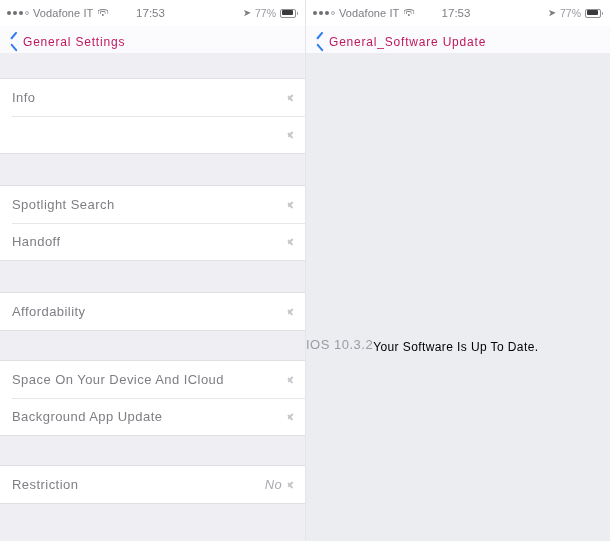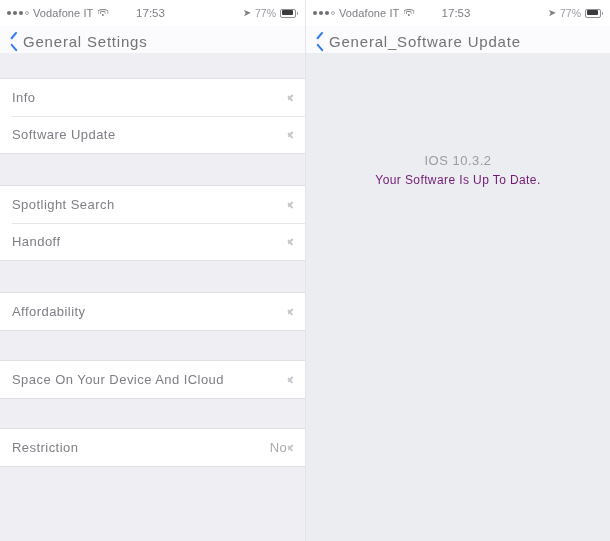--- a/index.html
+++ b/index.html
@@ -73,21 +73,21 @@
     width:11px; height:18px; margin-right:4px; flex:none;
     position:relative;
   }
   .back-chevron::before, .back-chevron::after {
     content:""; position:absolute; left:3px; width:8.5px; height:2.2px;
     background:#2f7bf6; border-radius:1.5px;
   }
   .back-chevron::before { top:5.2px; transform:rotate(-50deg); transform-origin:left center; }
   .back-chevron::after  { top:10.4px; transform:rotate(50deg); transform-origin:left center; }
   .nav-title {
-    font-size:15px; color:#737373; letter-spacing:0.8px;
+    font-size:12px; color:#be185d; letter-spacing:0.8px;
     white-space:nowrap;
   }
 
   
   .list-scroll { position:absolute; top:53px; left:0; right:0; bottom:0; }
   .gap { background:#eeeef3; }
   .group { background:#ffffff; border-top:1px solid #dfdfe4; border-bottom:1px solid #dfdfe4; }
   .row {
     height:37px; display:flex; align-items:center;
     padding:0 10px 0 12px; background:#ffffff;
@@ -96,45 +96,45 @@
   }
   .row + .row::before {
     content:""; position:absolute; left:12px; right:0; top:0;
     height:1px; background:#e6e6eb;
   }
   .row-label {
     font-size:13px; color:#7e7e85; letter-spacing:0.45px;
     white-space:nowrap; overflow:hidden; text-overflow:ellipsis;
   }
   .row-right {
-    margin-left:auto; display:flex; align-items:center; 
+    margin-left:auto; display:flex; align-items:center; gap:5px;font-style:italic;
   }
   .row-value { font-size:13px; color:#a9a9b0; letter-spacing:0.3px; }
   .chev {
     width:8px; height:13px; position:relative; flex:none; opacity:.85;
   }
   .chev::before, .chev::after {
     content:""; position:absolute; left:1px; width:6.5px; height:1.6px;
     background:#bdbdc4; border-radius:1px;
   }
   .chev::before { top:3.6px; transform:rotate(48deg); transform-origin:left center; }
   .chev::after  { top:7.6px; transform:rotate(-48deg); transform-origin:left center; }
 
   
   .detail-body {
     position:absolute; top:53px; left:0; right:0; bottom:0;
     background:#ecedf1;
-    display:flex; flex-direction:column; align-items:center;
+    display:flex; flex-direction:row; align-items:center;
     padding-top:100px;
   }
   .ios-version {
     font-size:13px; color:#9b9ba2; letter-spacing:0.5px; margin-bottom:5px;
   }
   .ios-status {
-    font-size:12px; color:#701a75; letter-spacing:0.4px;
+    font-size:12px; color:#000000; letter-spacing:0.4px;
   }
 </style>
 </head>
 <body>
 
 <div class="screens">
 
   <div class="panel panel-left">
 
     <div class="statusbar">
@@ -174,21 +174,20 @@
       <div class="gap" style="height:25px"></div>
 
       <div class="group">
         <div class="row">
           <span class="row-label">Info</span>
           <span class="row-right">
             <span class="chev"></span>
           </span>
         </div>
         <div class="row">
-          <span class="row-label">Software Update</span>
           <span class="row-right">
             <span class="chev"></span>
           </span>
         </div>
       </div>
 
       <div class="gap" style="height:31px"></div>
 
       <div class="group">
         <div class="row">
@@ -214,20 +213,26 @@
             <span class="chev"></span>
           </span>
         </div>
       </div>
 
       <div class="gap" style="height:29px"></div>
 
       <div class="group">
         <div class="row">
           <span class="row-label">Space On Your Device And ICloud</span>
+          <span class="row-right">
+            <span class="chev"></span>
+          </span>
+        </div>
+        <div class="row">
+          <span class="row-label">Background App Update</span>
           <span class="row-right">
             <span class="chev"></span>
           </span>
         </div>
       </div>
 
       <div class="gap" style="height:29px"></div>
 
       <div class="group">
         <div class="row">

